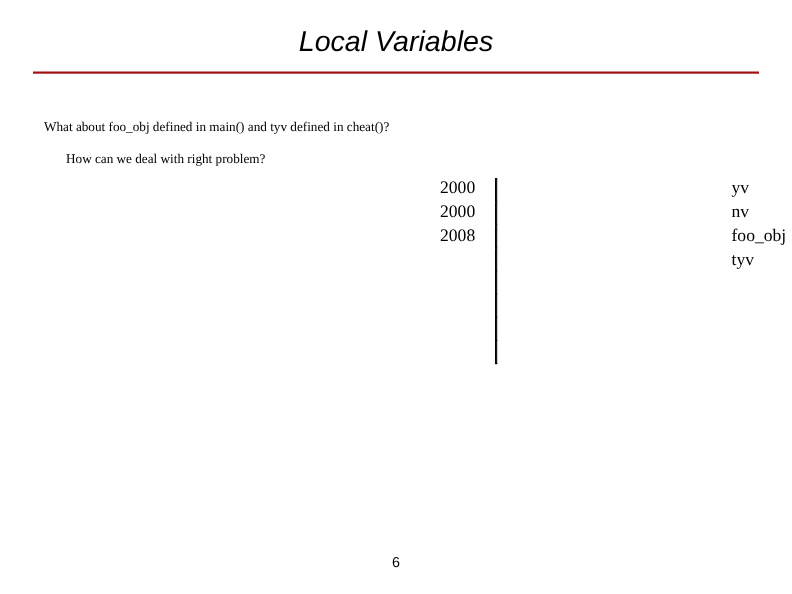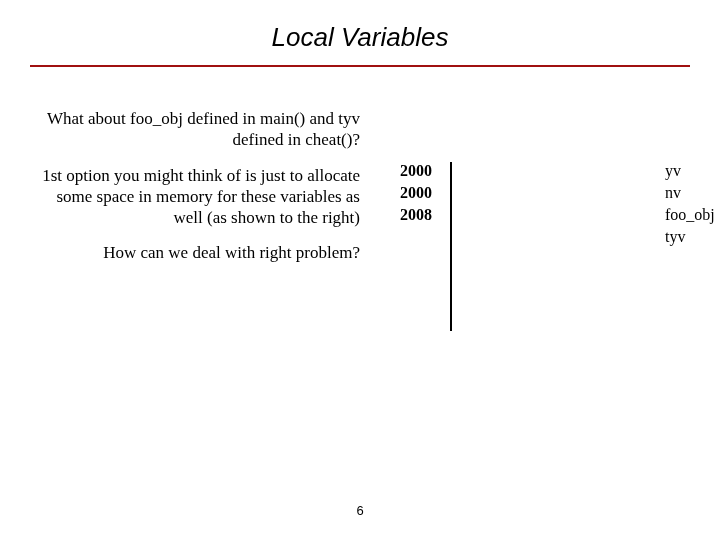--- a/index.html
+++ b/index.html
@@ -23,23 +23,22 @@
   .rule {
     border: none;
     border-top: 2px solid #a01010;
     margin: 12px 30px 0 30px;
   }
   .body-text {
     position: absolute;
     left: 40px;
     top: 108px;
     width: 320px;
-    font-size: 17px;
+    font-size: 12px;
     line-height: 1.25;
-    text-align: right;
   }
   .body-text p {
     margin: 0 0 14px 0;
   }
   .indented p {
     margin: 0 0 12px 0;
   }
   .indented {
     margin-left: 20px;
     margin-top: 4px;
@@ -48,21 +47,20 @@
     position: absolute;
     left: 400px;
     top: 160px;
   }
   .addr-col {
     position: absolute;
     left: 0;
     top: 0;
     font-size: 16px;
     line-height: 22px;
-    font-weight: bold;
   }
   .addr-col div {
     height: 22px;
   }
   .mem-table {
     position: absolute;
     left: 50px;
     top: 2px;
     border-collapse: collapse;
   }
@@ -93,21 +91,20 @@
   }
 </style>
 </head>
 <body>
 
 <div class="title">Local Variables</div>
 <hr class="rule">
 
 <div class="body-text">
   <p>What about foo_obj defined in main() and tyv defined in cheat()?</p>
-  <p>1st option you might think of is just to allocate some space in memory for these variables as well (as shown to the right)</p>
   <div class="indented">
     <p>How can we deal with right problem?</p>
   </div>
 </div>
 
 <div class="diagram">
   <div class="addr-col">
     <div>2000</div>
     <div>2000</div>
     <div>2008</div>

